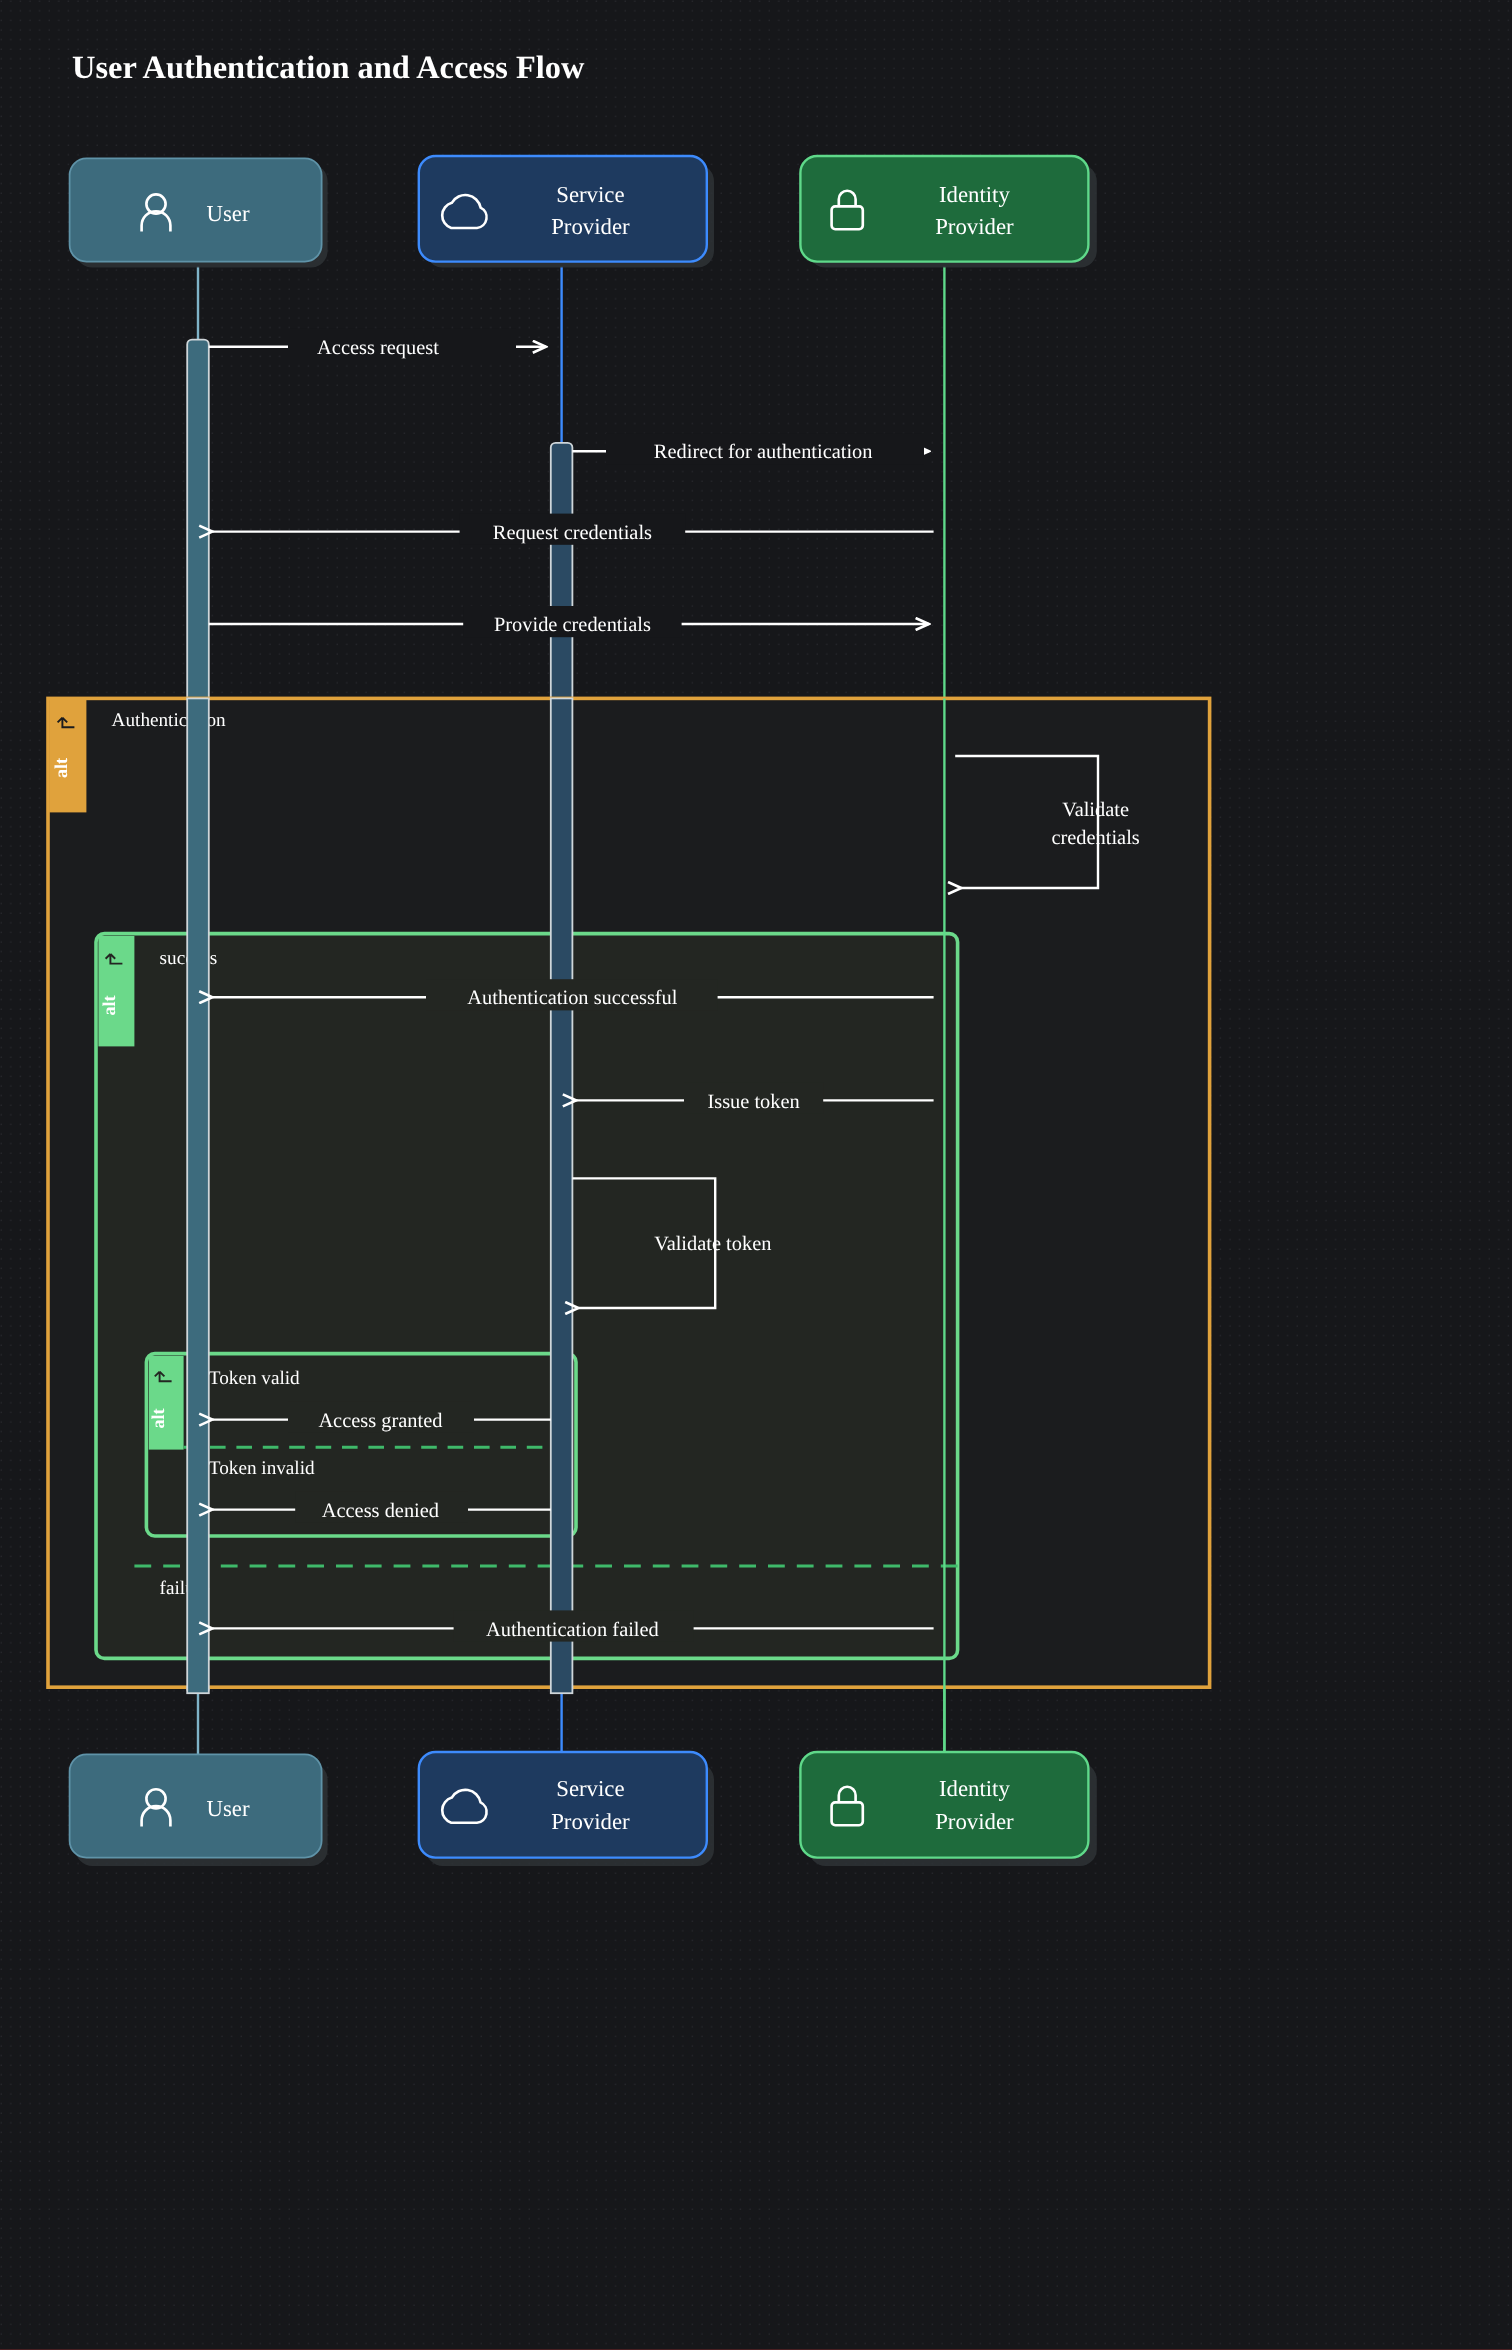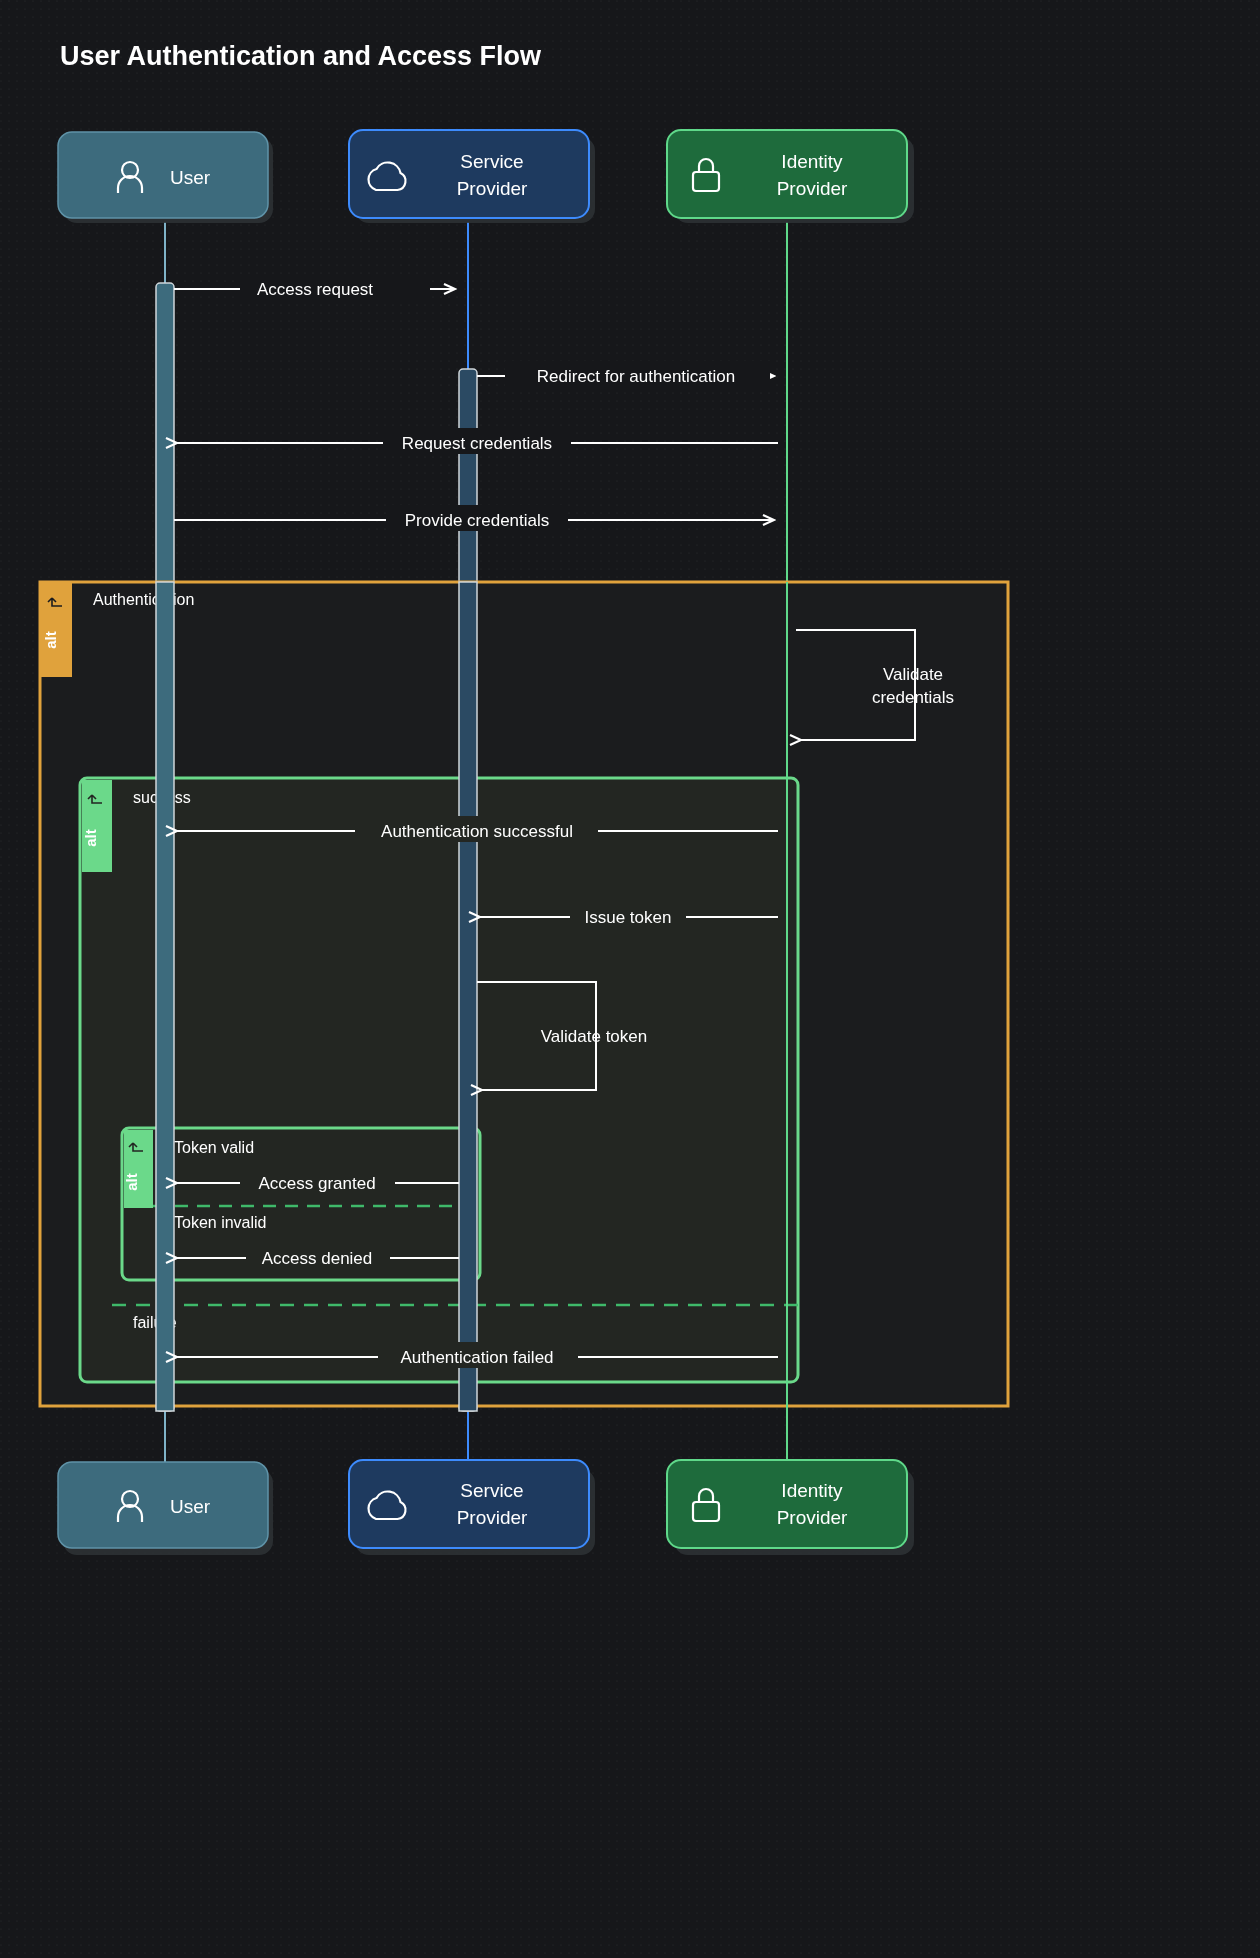--- a/index.html
+++ b/index.html
@@ -1,21 +1,21 @@
 <!DOCTYPE html>
 <html><head>
 <meta charset="utf-8">
 <style>
   html,body{margin:0;padding:0;background:#16171a;}
   body{
     width:1260px;height:1958px;
     font-family:"Liberation Sans","DejaVu Sans",sans-serif;
     overflow:hidden;
   }
-  #stage{position:relative;width:1260px;height:1958px;background:#ef4444;}
+  #stage{position:relative;width:1260px;height:1958px;background:#ef4444;font-family:Liberation Serif, serif;}
   svg{display:block;}
   .ttl{font-size:27px;font-weight:700;fill:#ffffff;}
   .pname{font-size:19px;fill:#ffffff;}
   .msg{font-size:17px;fill:#ffffff;}
   .altlbl{font-size:15px;fill:#ffffff;font-weight:700;}
   .altcond{font-size:16px;fill:#ffffff;}
 </style>
 </head>
 <body>
 

